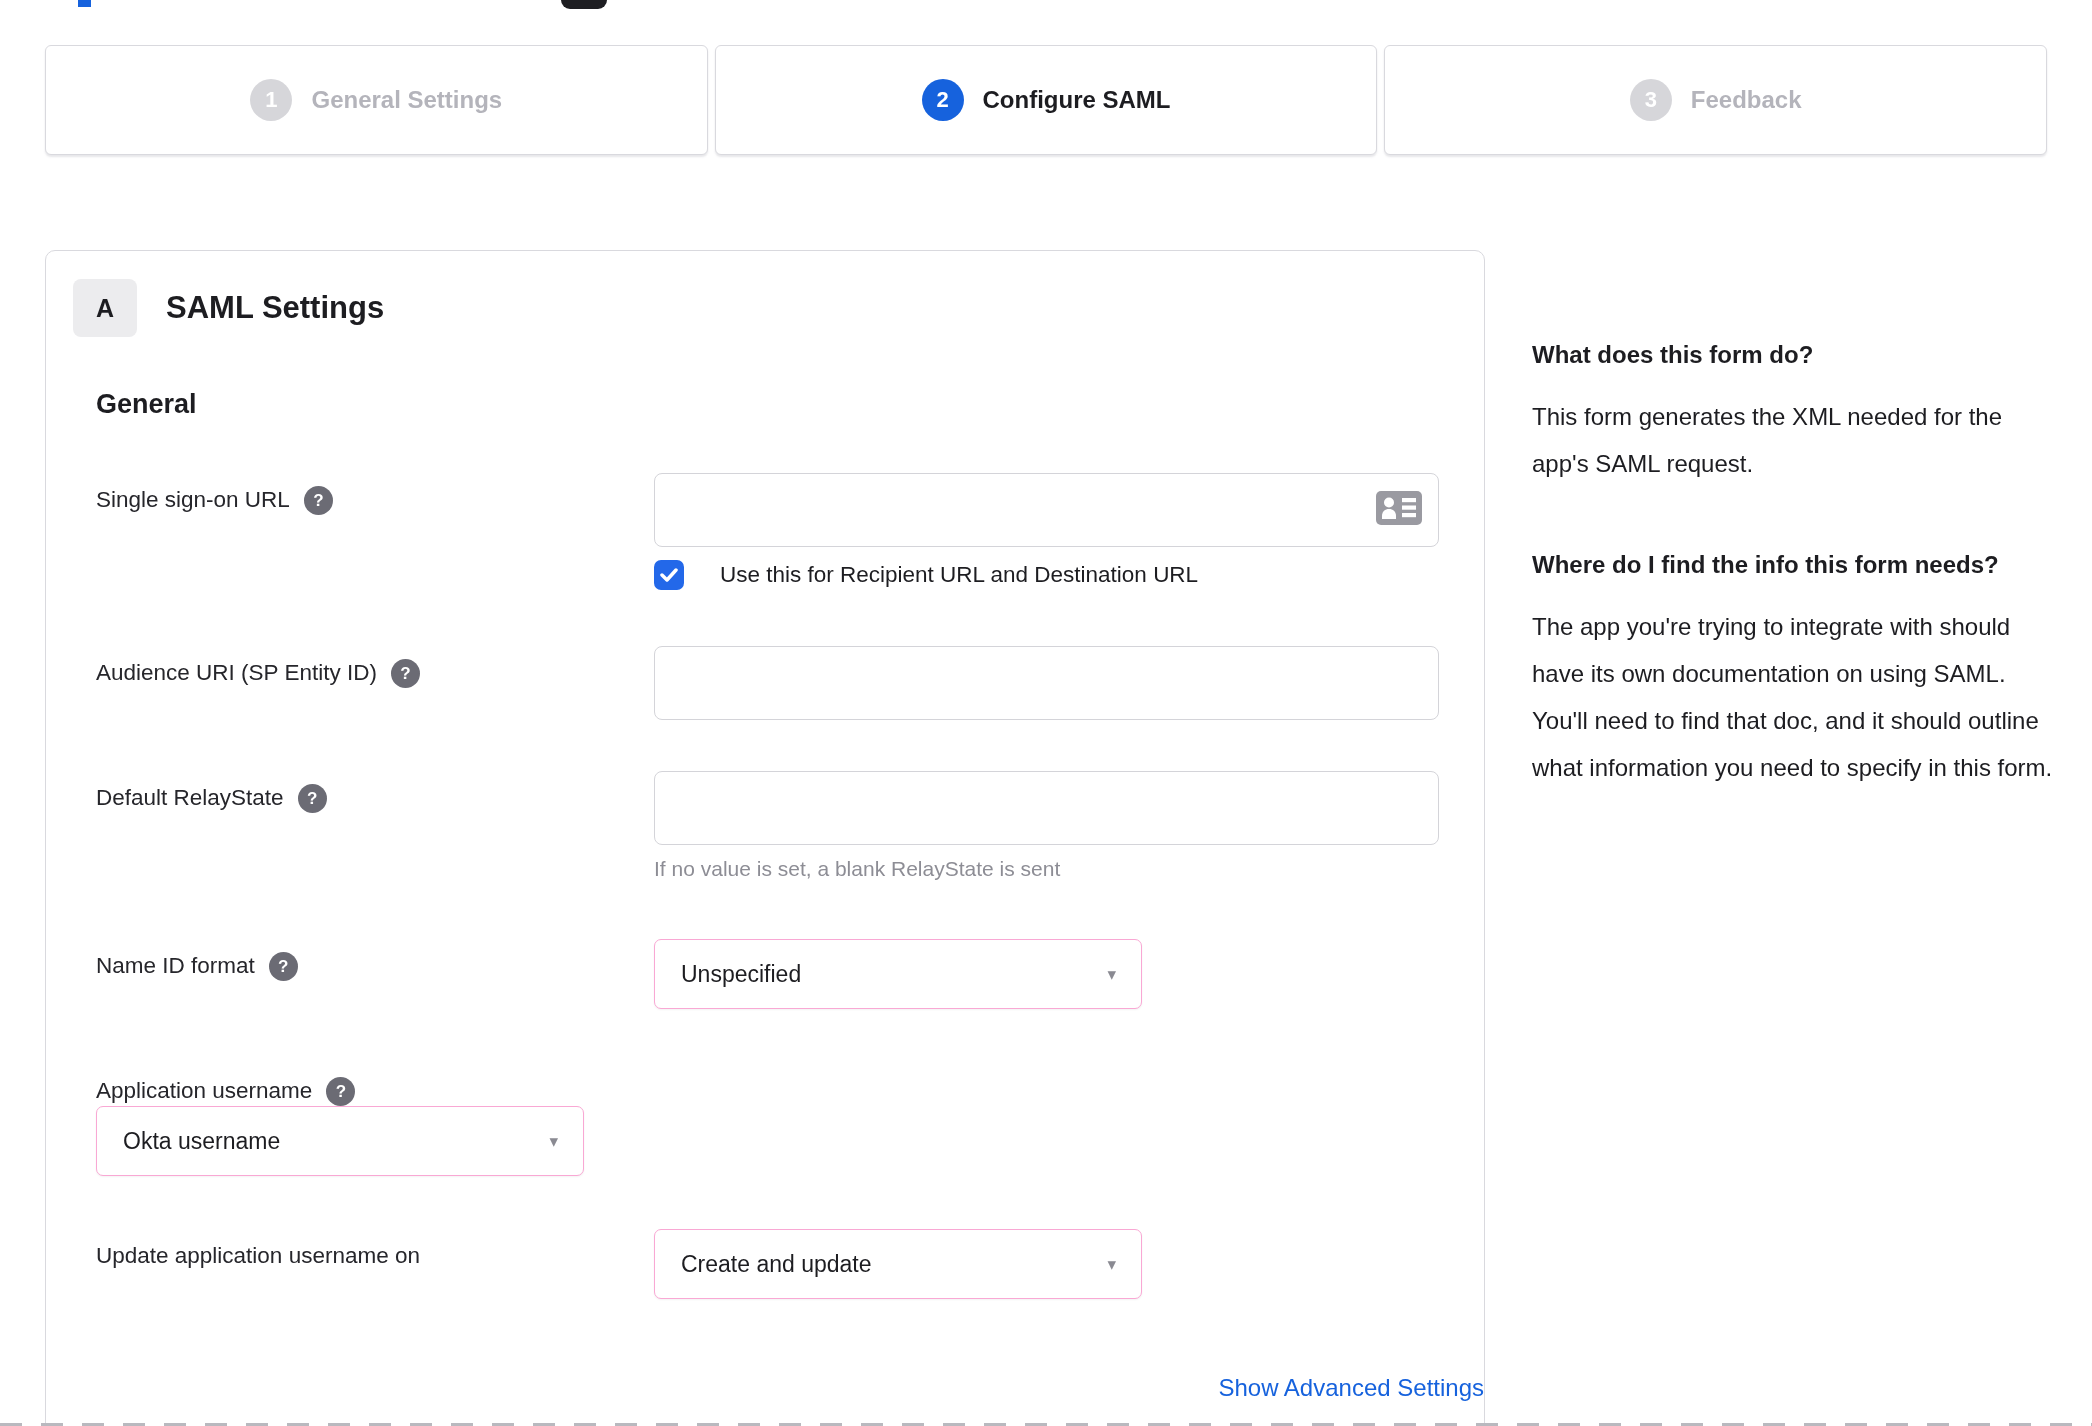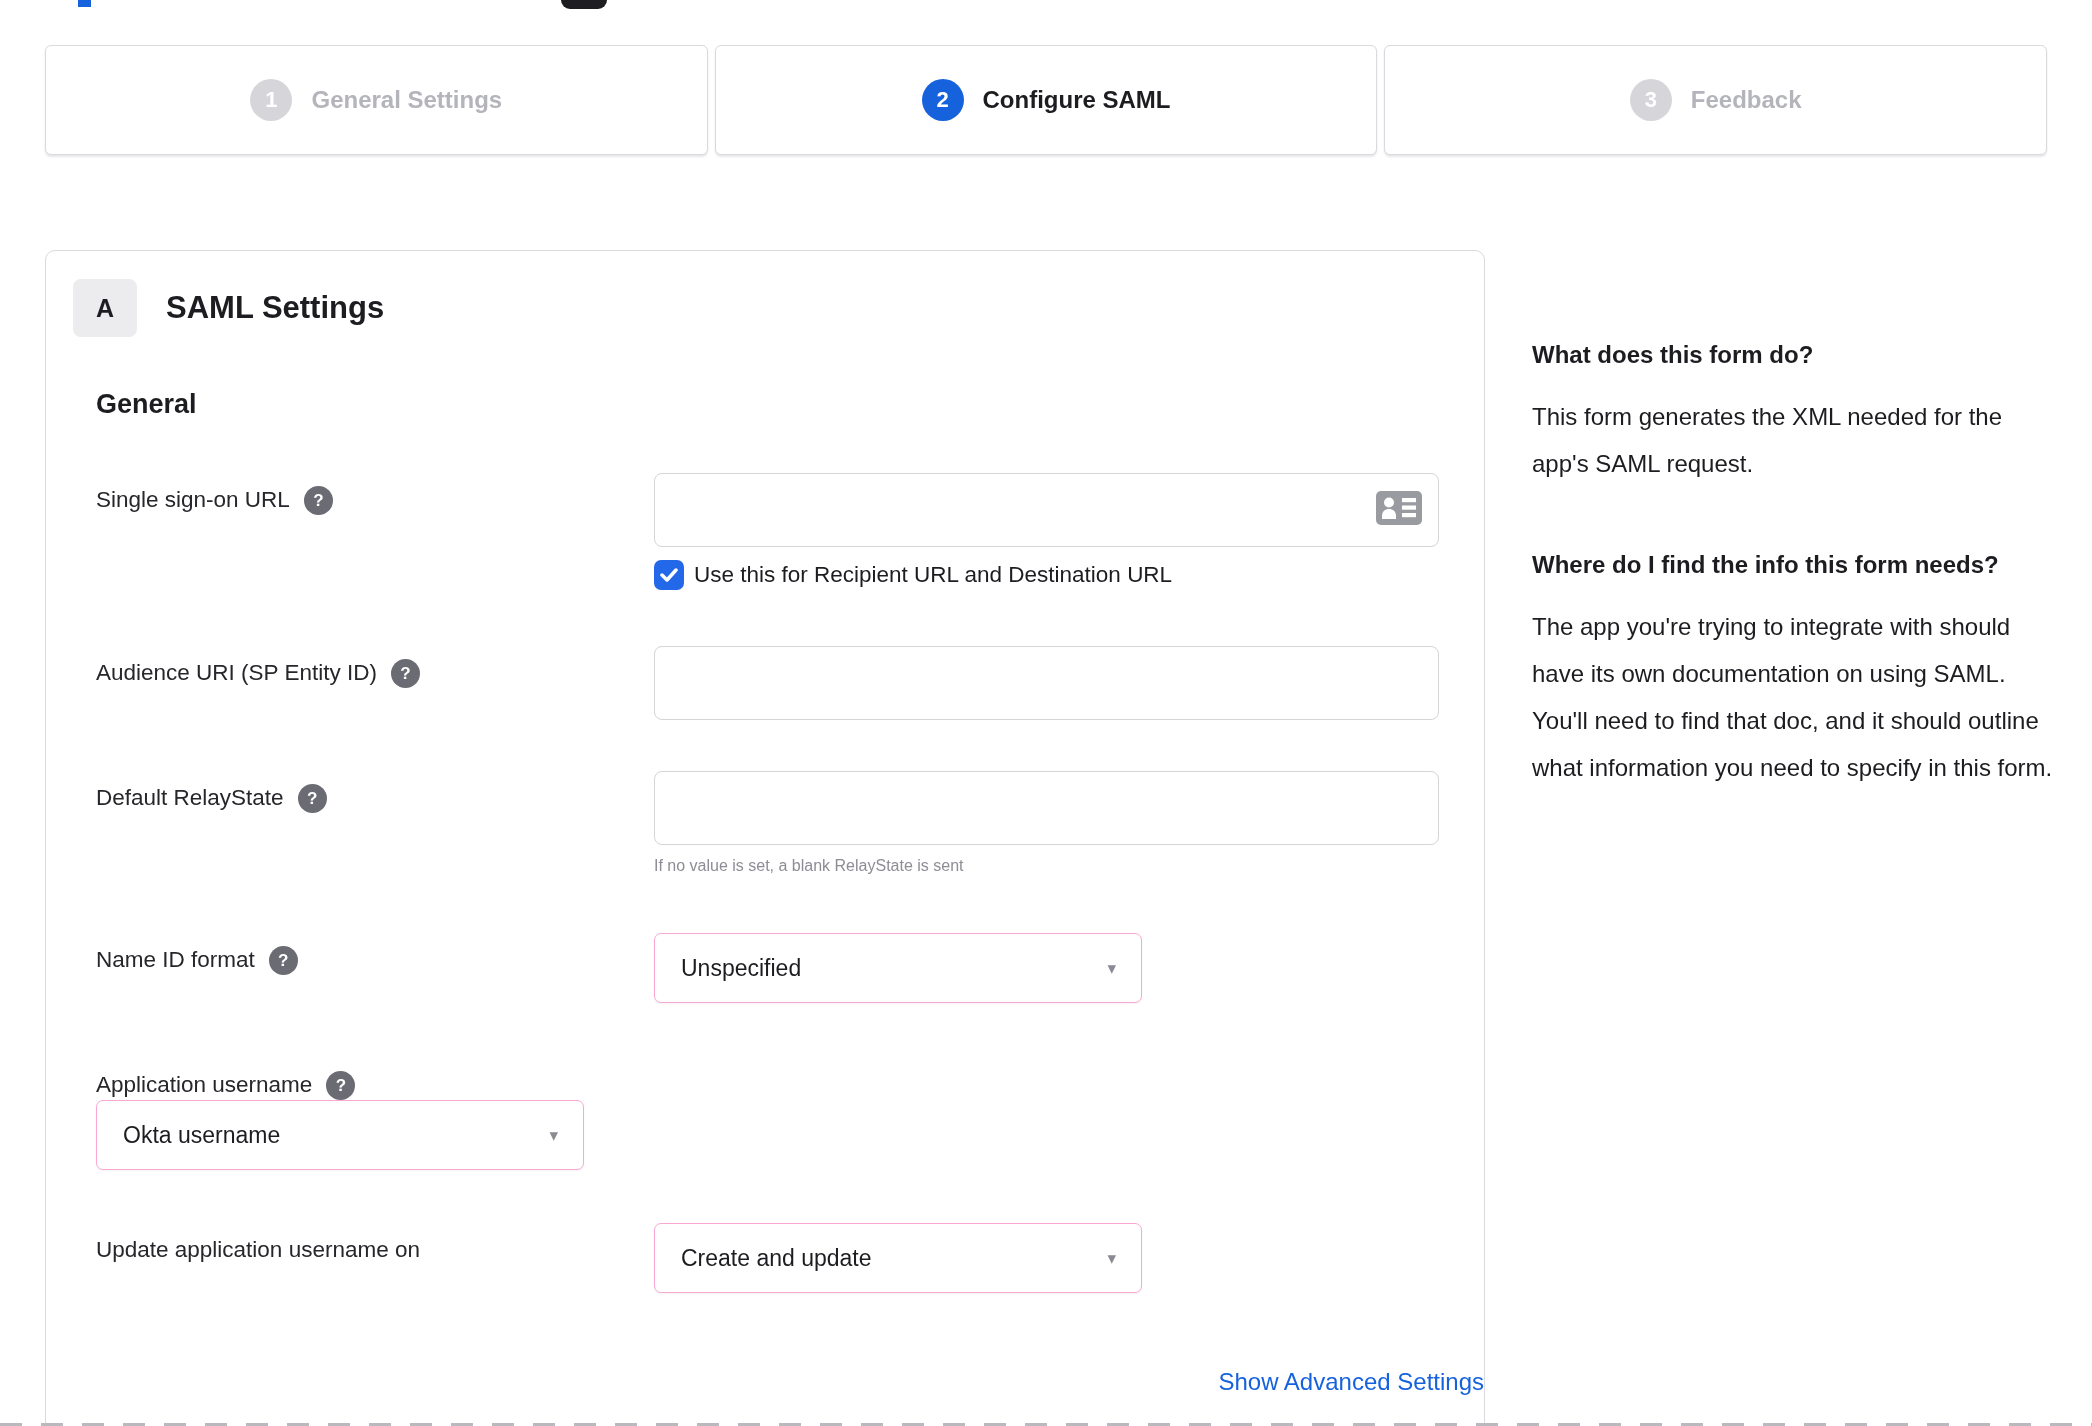--- a/index.html
+++ b/index.html
@@ -55,28 +55,28 @@
   }
   .row-control { flex:1; }
 
   .input-wrap { position:relative; width:785px; height:74px; }
   .text-input {
     width:785px; height:74px; border:1px solid #d4d4d9; border-radius:8px; background:#fff;
     font-size:23px; padding:0 70px 0 22px; font-family:inherit; color:#1d1d21; outline:none;
   }
   .contact-icon { position:absolute; right:17px; top:50%; transform:translateY(-50%); }
 
-  .checkbox-row { margin-top:13px; display:flex; align-items:center; gap:10px; }
+  .checkbox-row { margin-top:13px; display:flex; align-items:center; gap:36px; }
   .checkbox {
     width:30px; height:30px; background:#2368e9; border-radius:7px;
     display:flex; align-items:center; justify-content:center; flex:0 0 auto; cursor:pointer;
   }
   .checkbox-label { font-size:22.5px; color:#1d1d21; }
 
-  .helper-text { margin-top:12px; font-size:16px; color:#8d8d95; }
+  .helper-text { margin-top:12px; font-size:21px; color:#8d8d95; }
 
   .dropdown {
     position:relative; width:488px; height:70px; background:#fff;
     border:1px solid #f9a8d4; border-radius:7px; box-shadow:0 1px 2px rgba(0,0,0,0.05);
     display:flex; align-items:center; padding:0 26px; font-size:23px; color:#1d1d21; cursor:pointer;
   }
   .dropdown-arrow { position:absolute; right:25px; top:50%; transform:translateY(-50%); color:#8a8a92; font-size:17px; }
 
   .mt-row1 { margin-top:53px; }
   .mt-row2 { margin-top:56px; }

